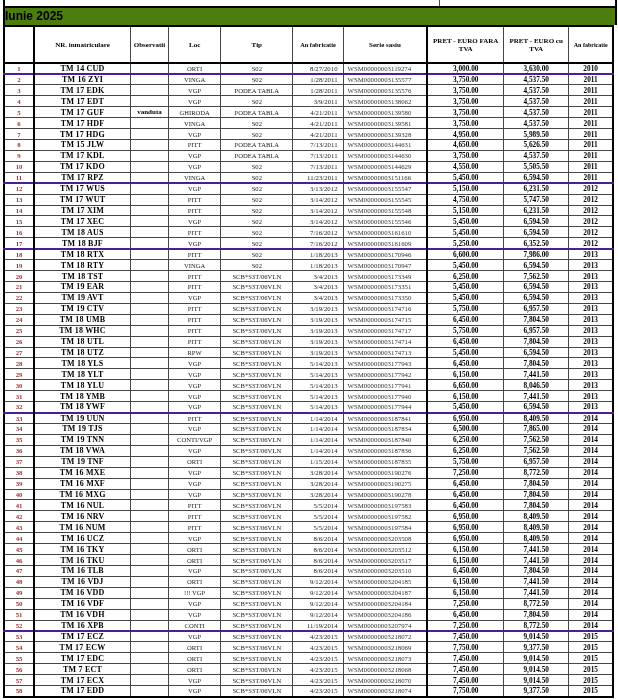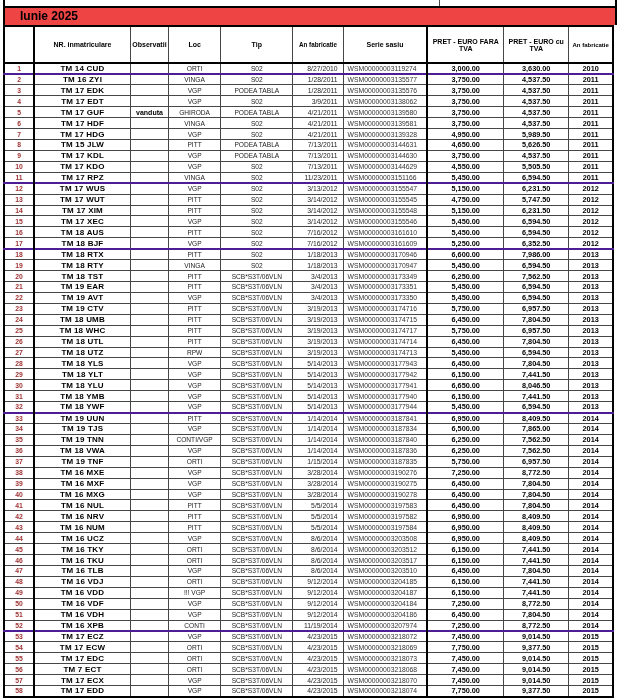--- a/index.html
+++ b/index.html
@@ -33,29 +33,30 @@
     background: #4a4a4a;
   }
   .title-row {
     border: 2px solid #000;
     border-bottom: none;
     height: 17px;
     line-height: 17px;
     font-size: 12px;
     font-weight: 700;
     color: #000;
-    padding-left: 15px;
-    background: #ef4444;
+    padding-left: 0;
+    background: #4d7c0f;
   }
   table.grid {
     border-collapse: collapse;
     table-layout: fixed;
     width: 611px;
     border: 2px solid #000;
     background: #fff;
+    font-family: Liberation Serif, serif;
   }
   col.c-nr    { width: 30px; }
   col.c-plate { width: 96px; }
   col.c-obs   { width: 38px; }
   col.c-loc   { width: 52px; }
   col.c-tip   { width: 72px; }
   col.c-date  { width: 50px; }
   col.c-serie { width: 84px; }
   col.c-pret1 { width: 76px; }
   col.c-pret2 { width: 65px; }

